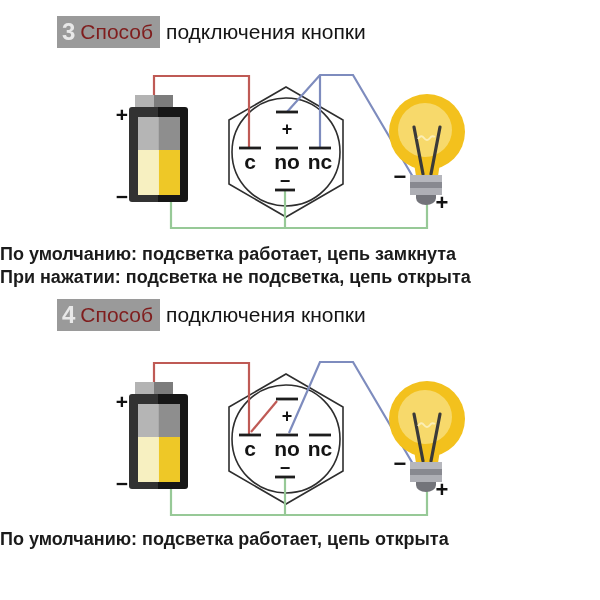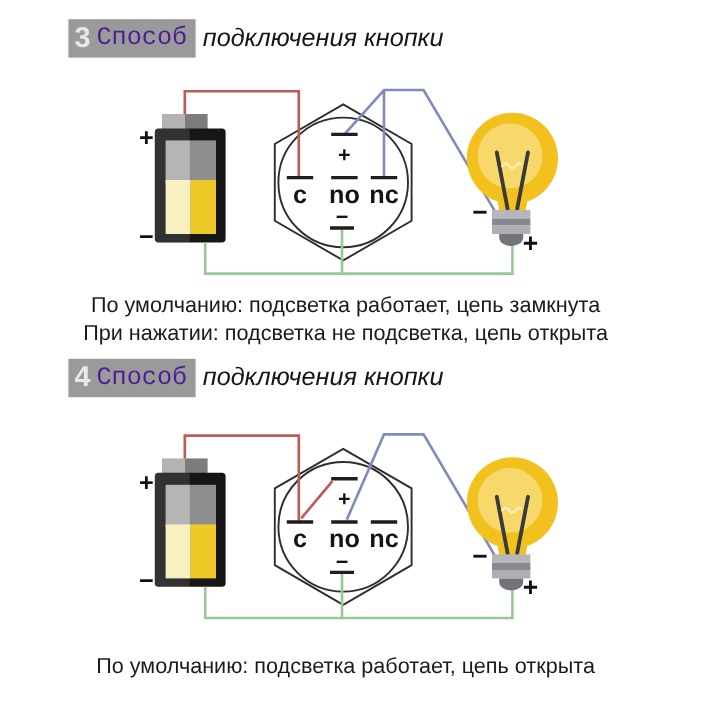--- a/index.html
+++ b/index.html
@@ -12,25 +12,25 @@
   .header{
     position:absolute;left:57px;height:32px;
     display:flex;align-items:center;
     font-size:21px;font-weight:500;color:#1e1e1e;white-space:nowrap;
   }
   .badge{
     background:#9a9a9a;height:32px;padding:0 7px 0 5px;
     display:flex;align-items:center;gap:5px;
   }
   .badge-num{color:#e8e8e8;font-weight:700;font-size:24px;line-height:1;}
-  .badge-word{color:#4c1d95;font-family:Liberation Mono, monospace;}
-  .title-rest{margin-left:6px;color:#151515;font-style:italic;}
+  .badge-word{color:#7f1d1d;}
+  .title-rest{margin-left:6px;color:#151515;}
   .desc{
-    position:absolute;left:0;width:576px;text-align:center;
-    font-size:18px;line-height:23px;color:#1b1b1b;font-weight:400;
+    position:absolute;left:0;width:576px;
+    font-size:18px;line-height:23px;color:#1b1b1b;font-weight:700;
   }
   svg.diagram{position:absolute;left:0;display:block;}
   svg text{font-family:"Liberation Sans","DejaVu Sans",sans-serif;}
   .sign{font-size:21px;font-weight:700;fill:#111;text-anchor:middle;}
   .term{font-size:21px;font-weight:700;fill:#141414;text-anchor:middle;}
   .ledsign{font-size:18px;font-weight:700;fill:#141414;text-anchor:middle;}
   .bulbsign{font-size:22px;font-weight:700;fill:#111;text-anchor:middle;}
 </style>
 </head>
 <body>
@@ -179,15 +179,15 @@
   </g>
   <text x="287" y="78" class="ledsign">+</text>
   <text x="250" y="112" class="term">c</text>
   <text x="287" y="112" class="term">no</text>
   <text x="320" y="112" class="term">nc</text>
   <text x="285" y="130" class="ledsign">−</text>
   <text x="122" y="65" class="sign">+</text>
   <text x="122" y="147" class="sign">−</text>
 </svg>
 
-<div class="desc" style="top:544px">
+<div class="desc" style="top:528px">
   <div>По умолчанию: подсветка работает, цепь открыта</div>
 </div>
 
 </body></html>

